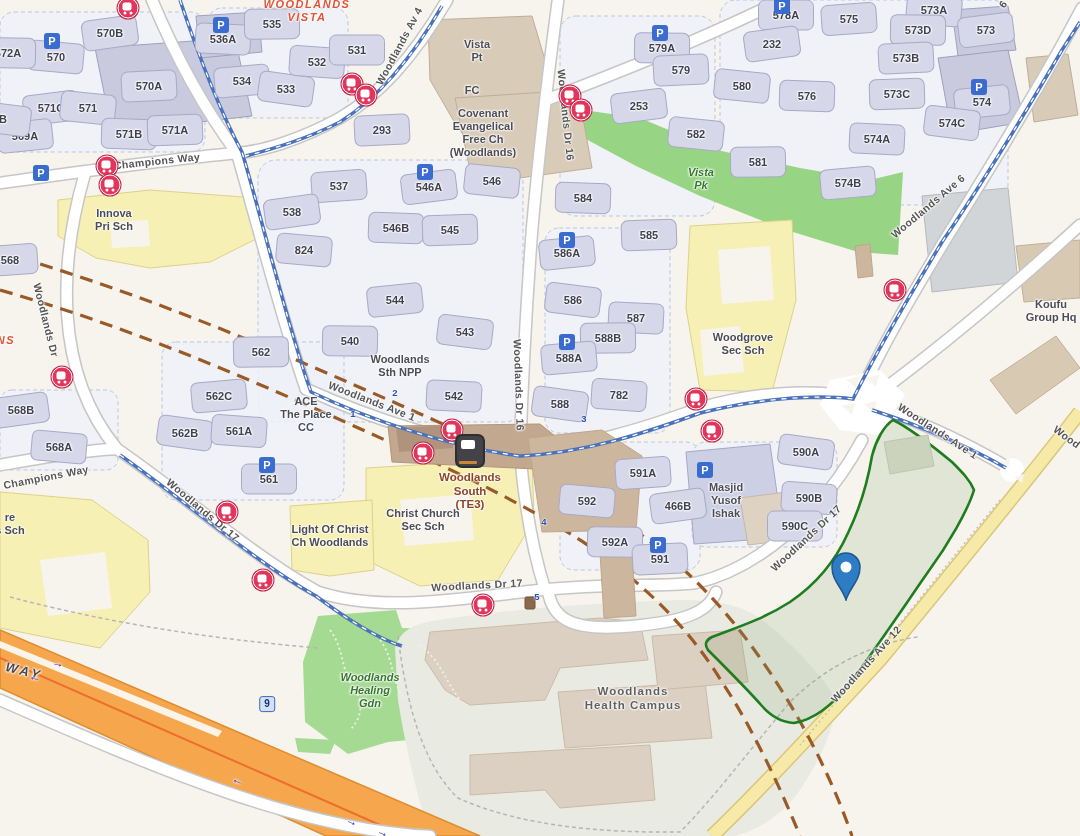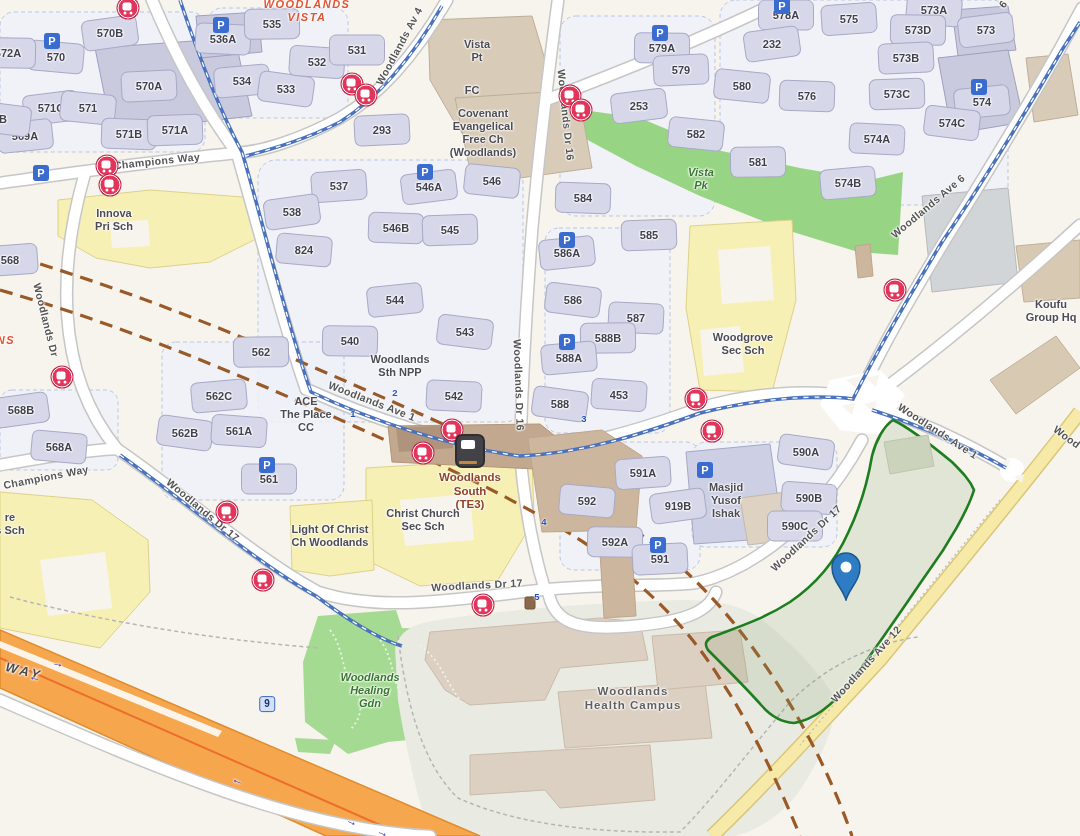--- a/index.html
+++ b/index.html
@@ -385,21 +385,21 @@
       <div class="pt" style="left: 569px; top: 358px;">
         <span class="bldg" style="transform: translate(-50%, -50%) rotate(-5deg);"></span>
         <span class="t blkt">588A</span>
       </div>
       <div class="pt" style="left: 560px; top: 404px;">
         <span class="bldg" style="transform: translate(-50%, -50%) rotate(8deg);"></span>
         <span class="t blkt">588</span>
       </div>
       <div class="pt" style="left: 619px; top: 395px;">
         <span class="bldg" style="transform: translate(-50%, -50%) rotate(4deg);"></span>
-        <span class="t blkt">453</span>
+        <span class="t blkt">782</span>
       </div>
       <div class="pt" style="left: 786px; top: 15px;">
         <span class="bldg" style="transform: translate(-50%, -50%) rotate(0deg);"></span>
         <span class="t blkt">578A</span>
       </div>
       <div class="pt" style="left: 849px; top: 19px;">
         <span class="bldg" style="transform: translate(-50%, -50%) rotate(-4deg);"></span>
         <span class="t blkt">575</span>
       </div>
       <div class="pt" style="left: 772px; top: 44px;">
@@ -465,21 +465,21 @@
       <div class="pt" style="left: 795px; top: 526px;">
         <span class="bldg" style="transform: translate(-50%, -50%) rotate(0deg);"></span>
         <span class="t blkt">590C</span>
       </div>
       <div class="pt" style="left: 643px; top: 473px;">
         <span class="bldg" style="transform: translate(-50%, -50%) rotate(-4deg);"></span>
         <span class="t blkt">591A</span>
       </div>
       <div class="pt" style="left: 678px; top: 506px;">
         <span class="bldg" style="transform: translate(-50%, -50%) rotate(-8deg);"></span>
-        <span class="t blkt">919B</span>
+        <span class="t blkt">466B</span>
       </div>
       <div class="pt" style="left: 587px; top: 501px;">
         <span class="bldg" style="transform: translate(-50%, -50%) rotate(5deg);"></span>
         <span class="t blkt">592</span>
       </div>
       <div class="pt" style="left: 615px; top: 542px;">
         <span class="bldg" style="transform: translate(-50%, -50%) rotate(1deg);"></span>
         <span class="t blkt">592A</span>
       </div>
       <div class="pt" style="left: 660px; top: 559px;">

